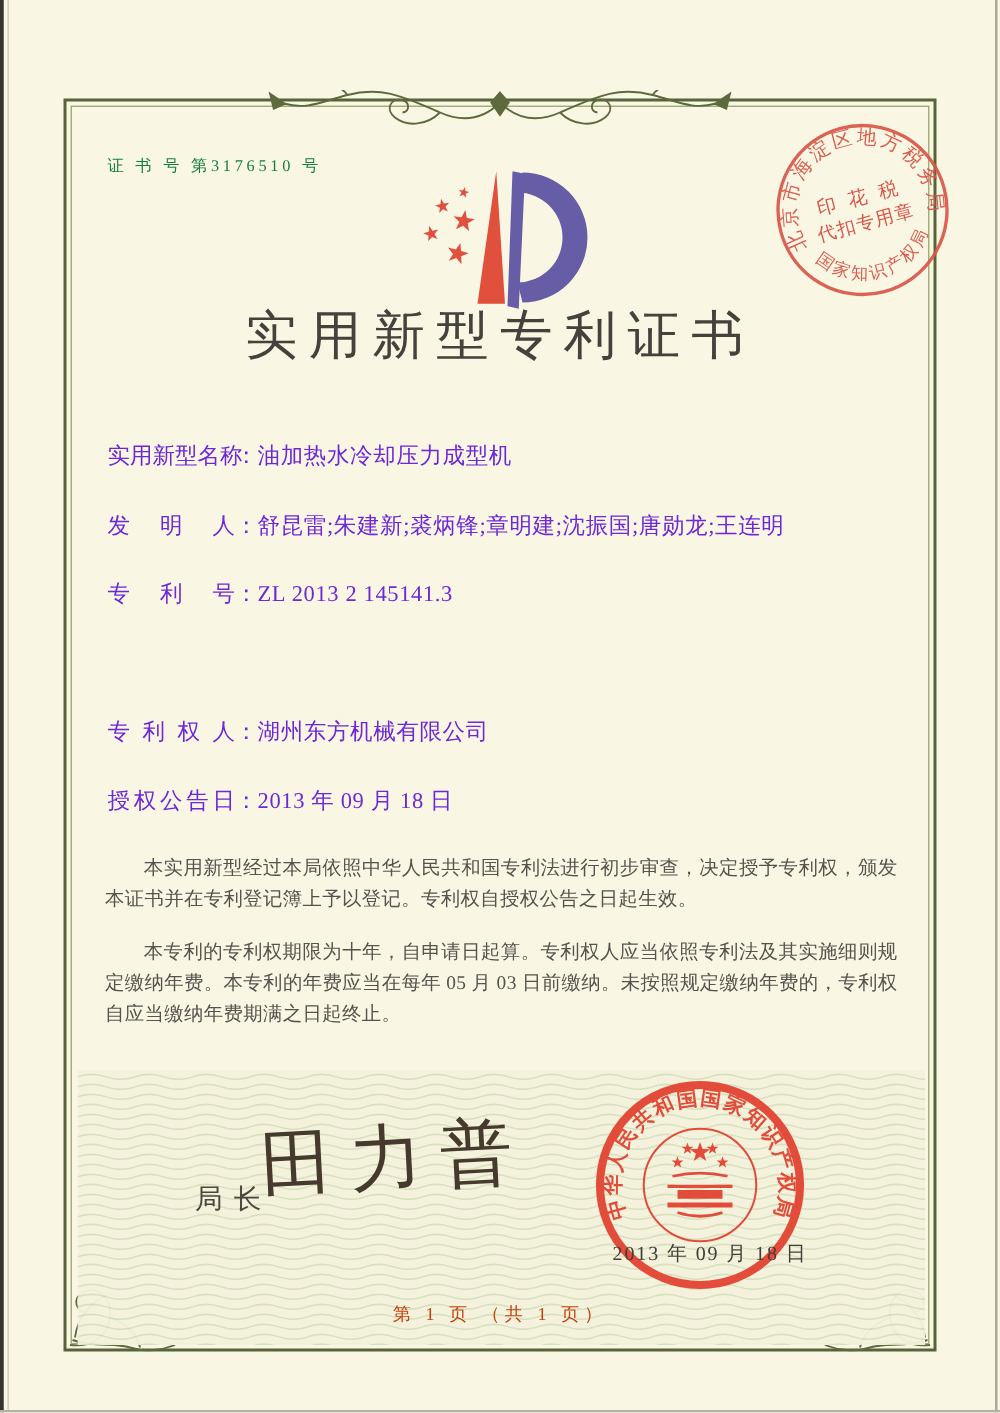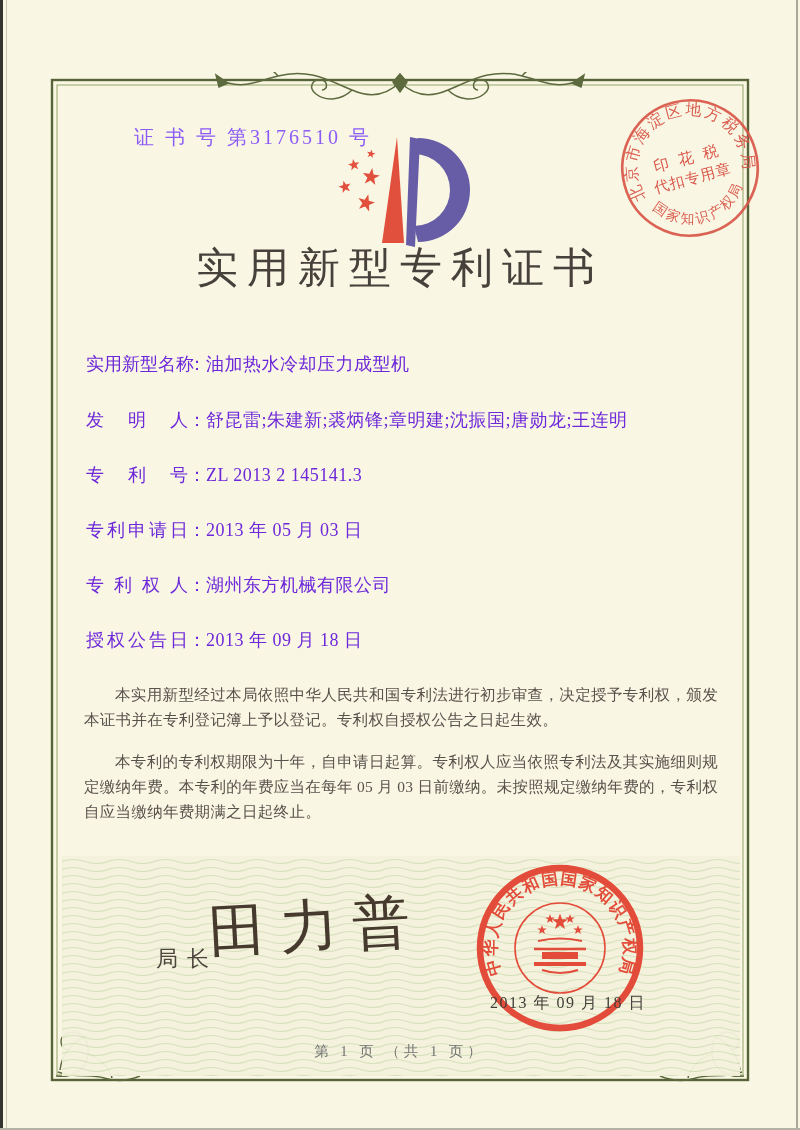--- a/index.html
+++ b/index.html
@@ -14,42 +14,42 @@
   .edge-left2{position:absolute;left:6px;top:0;width:1px;height:1130px;background:#c9c5b6;}
   .edge-right{position:absolute;right:2px;top:0;width:2px;height:1130px;background:#aaa79b;}
   .edge-bottom{position:absolute;left:0;bottom:0;width:800px;height:2px;background:#b4b1a4;}
 
   .frame-svg{position:absolute;left:48px;top:72px;}
   .wave-zone{position:absolute;left:62px;top:856px;width:678px;height:220px;z-index:1;}
   .logo-svg{position:absolute;left:318px;top:134px;z-index:2;}
   .taxstamp-svg{position:absolute;left:606px;top:84px;z-index:3;}
   .seal-svg{position:absolute;left:468px;top:856px;z-index:3;}
 
-  .cert-no{position:absolute;left:86px;top:124px;font-size:20px;letter-spacing:3px;color:#8b5cf6;z-index:2;margin-left:48px;}
+  .cert-no{position:absolute;left:86px;top:124px;font-size:13px;letter-spacing:3px;color:#15803d;z-index:2;}
   .title{position:absolute;left:0;top:240px;width:800px;text-align:center;
     font-size:42px;letter-spacing:9px;color:#46413b;z-index:2;font-family:Liberation Mono, monospace;}
 
   .field{position:absolute;left:86px;white-space:nowrap;font-size:18px;color:#6d28d9;z-index:2;}
   .flabel{display:inline-block;width:102px;text-align:justify;text-align-last:justify;vertical-align:top;}
   .colon{display:inline-block;}
   .fvalue{letter-spacing:0.5px;}
 
   .paras{position:absolute;left:68px;top:666px;width:666px;z-index:2;}
   .paras p{margin:16px;font-size:15.5px;line-height:1.63;text-indent:2em;
     letter-spacing:0.3px;color:#57524b;text-align:justify;}
 
   .director{position:absolute;left:156px;top:944px;font-size:22px;letter-spacing:9px;color:#4d463e;z-index:2;}
   .signature{position:absolute;left:208px;top:888px;font-size:58px;letter-spacing:14px;
     color:#453a2d;transform:rotate(-3deg);z-index:2;font-family:"Liberation Serif","DejaVu Serif",serif;}
 
   .seal-date{position:absolute;left:490px;top:993px;font-size:16px;letter-spacing:1.5px;
     color:#413e38;z-index:4;white-space:nowrap;}
 
   .page-footer{position:absolute;left:0;top:1042px;width:800px;text-align:center;
-    font-size:14.5px;letter-spacing:4px;color:#737373;z-index:2;}
+    font-size:14.5px;letter-spacing:4px;color:#c2410c;z-index:2;}
 
   svg text{font-family:"Liberation Serif","DejaVu Serif",serif;}
 </style>
 </head>
 <body>
 
 <div class="page">
 
   <div class="edge-left"></div>
   <div class="edge-left2"></div>
@@ -143,23 +143,20 @@
 
   <div class="field" style="top:352px">
     <span class="flabel">实用新型名称</span><span class="colon">：</span><span class="fvalue">油加热水冷却压力成型机</span>
   </div>
   <div class="field" style="top:408px">
     <span class="flabel">发明人</span><span class="colon">：</span><span class="fvalue">舒昆雷;朱建新;裘炳锋;章明建;沈振国;唐勋龙;王连明</span>
   </div>
   <div class="field" style="top:463px">
     <span class="flabel">专利号</span><span class="colon">：</span><span class="fvalue">ZL 2013 2 145141.3</span>
   </div>
-  <div class="field" style="top:518px">
-    <span class="flabel">专利申请日</span><span class="colon">：</span><span class="fvalue">2013 年 05 月 03 日</span>
-  </div>
   <div class="field" style="top:573px">
     <span class="flabel">专利权人</span><span class="colon">：</span><span class="fvalue">湖州东方机械有限公司</span>
   </div>
   <div class="field" style="top:628px">
     <span class="flabel">授权公告日</span><span class="colon">：</span><span class="fvalue">2013 年 09 月 18 日</span>
   </div>
 
   <div class="paras">
     <p>本实用新型经过本局依照中华人民共和国专利法进行初步审查，决定授予专利权，颁发本证书并在专利登记簿上予以登记。专利权自授权公告之日起生效。</p>
     <p>本专利的专利权期限为十年，自申请日起算。专利权人应当依照专利法及其实施细则规定缴纳年费。本专利的年费应当在每年 05 月 03 日前缴纳。未按照规定缴纳年费的，专利权自应当缴纳年费期满之日起终止。</p>

